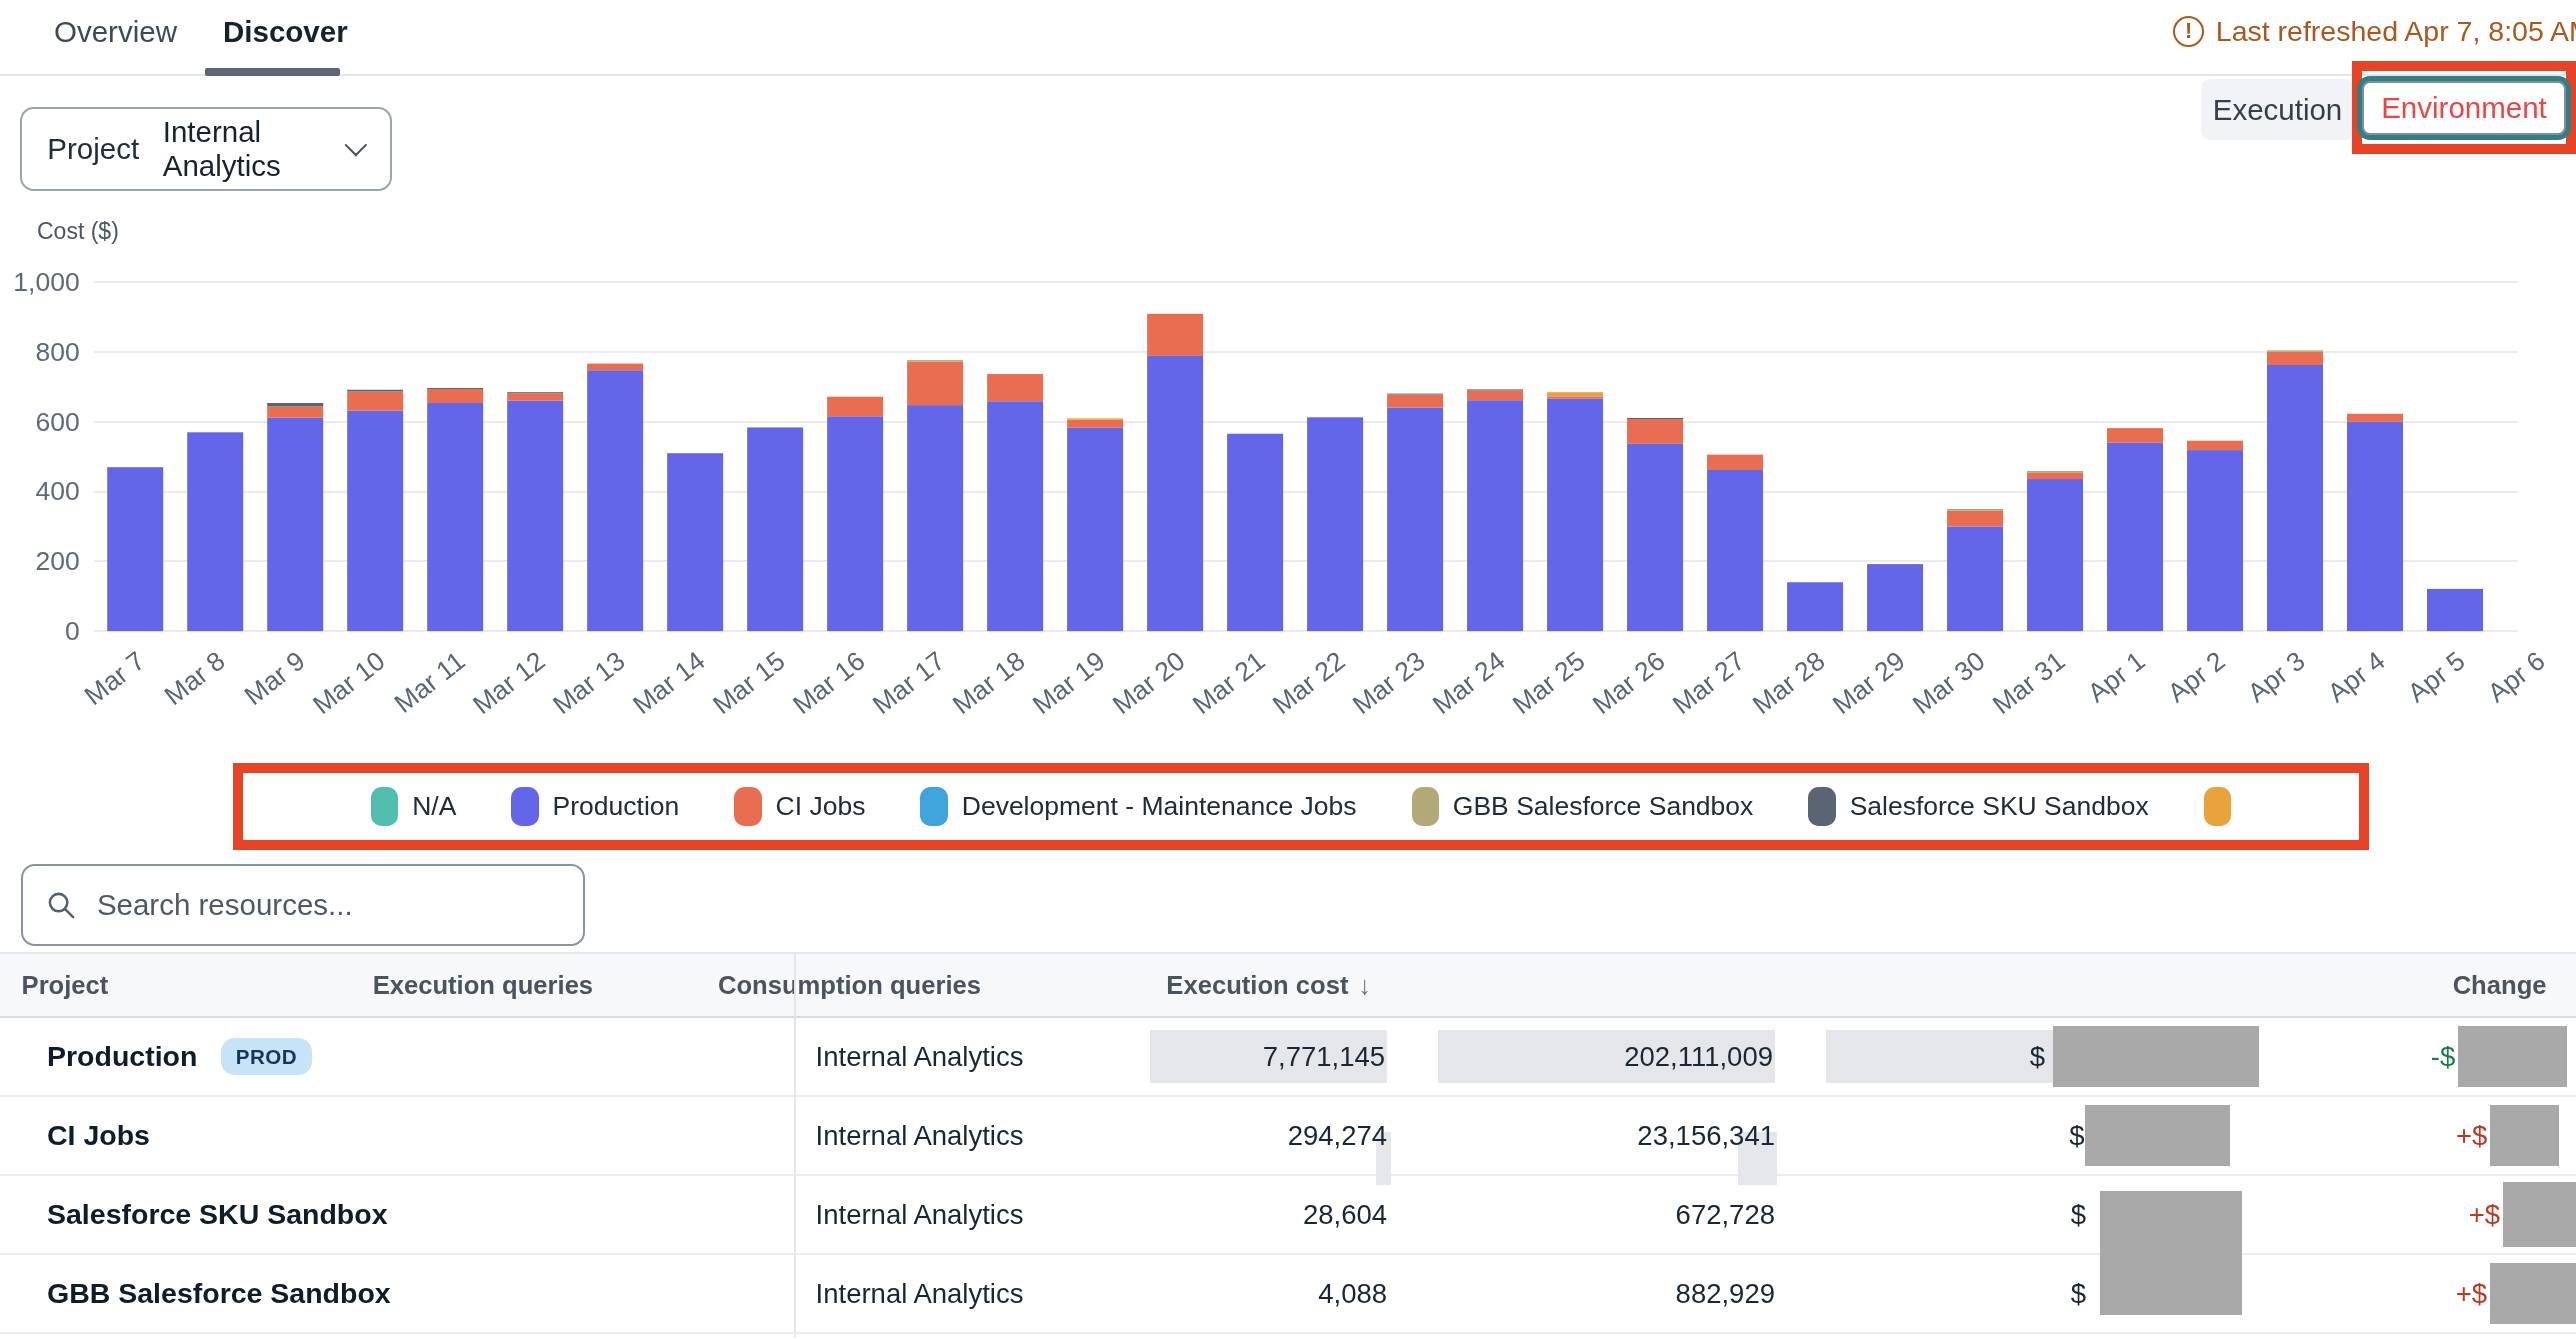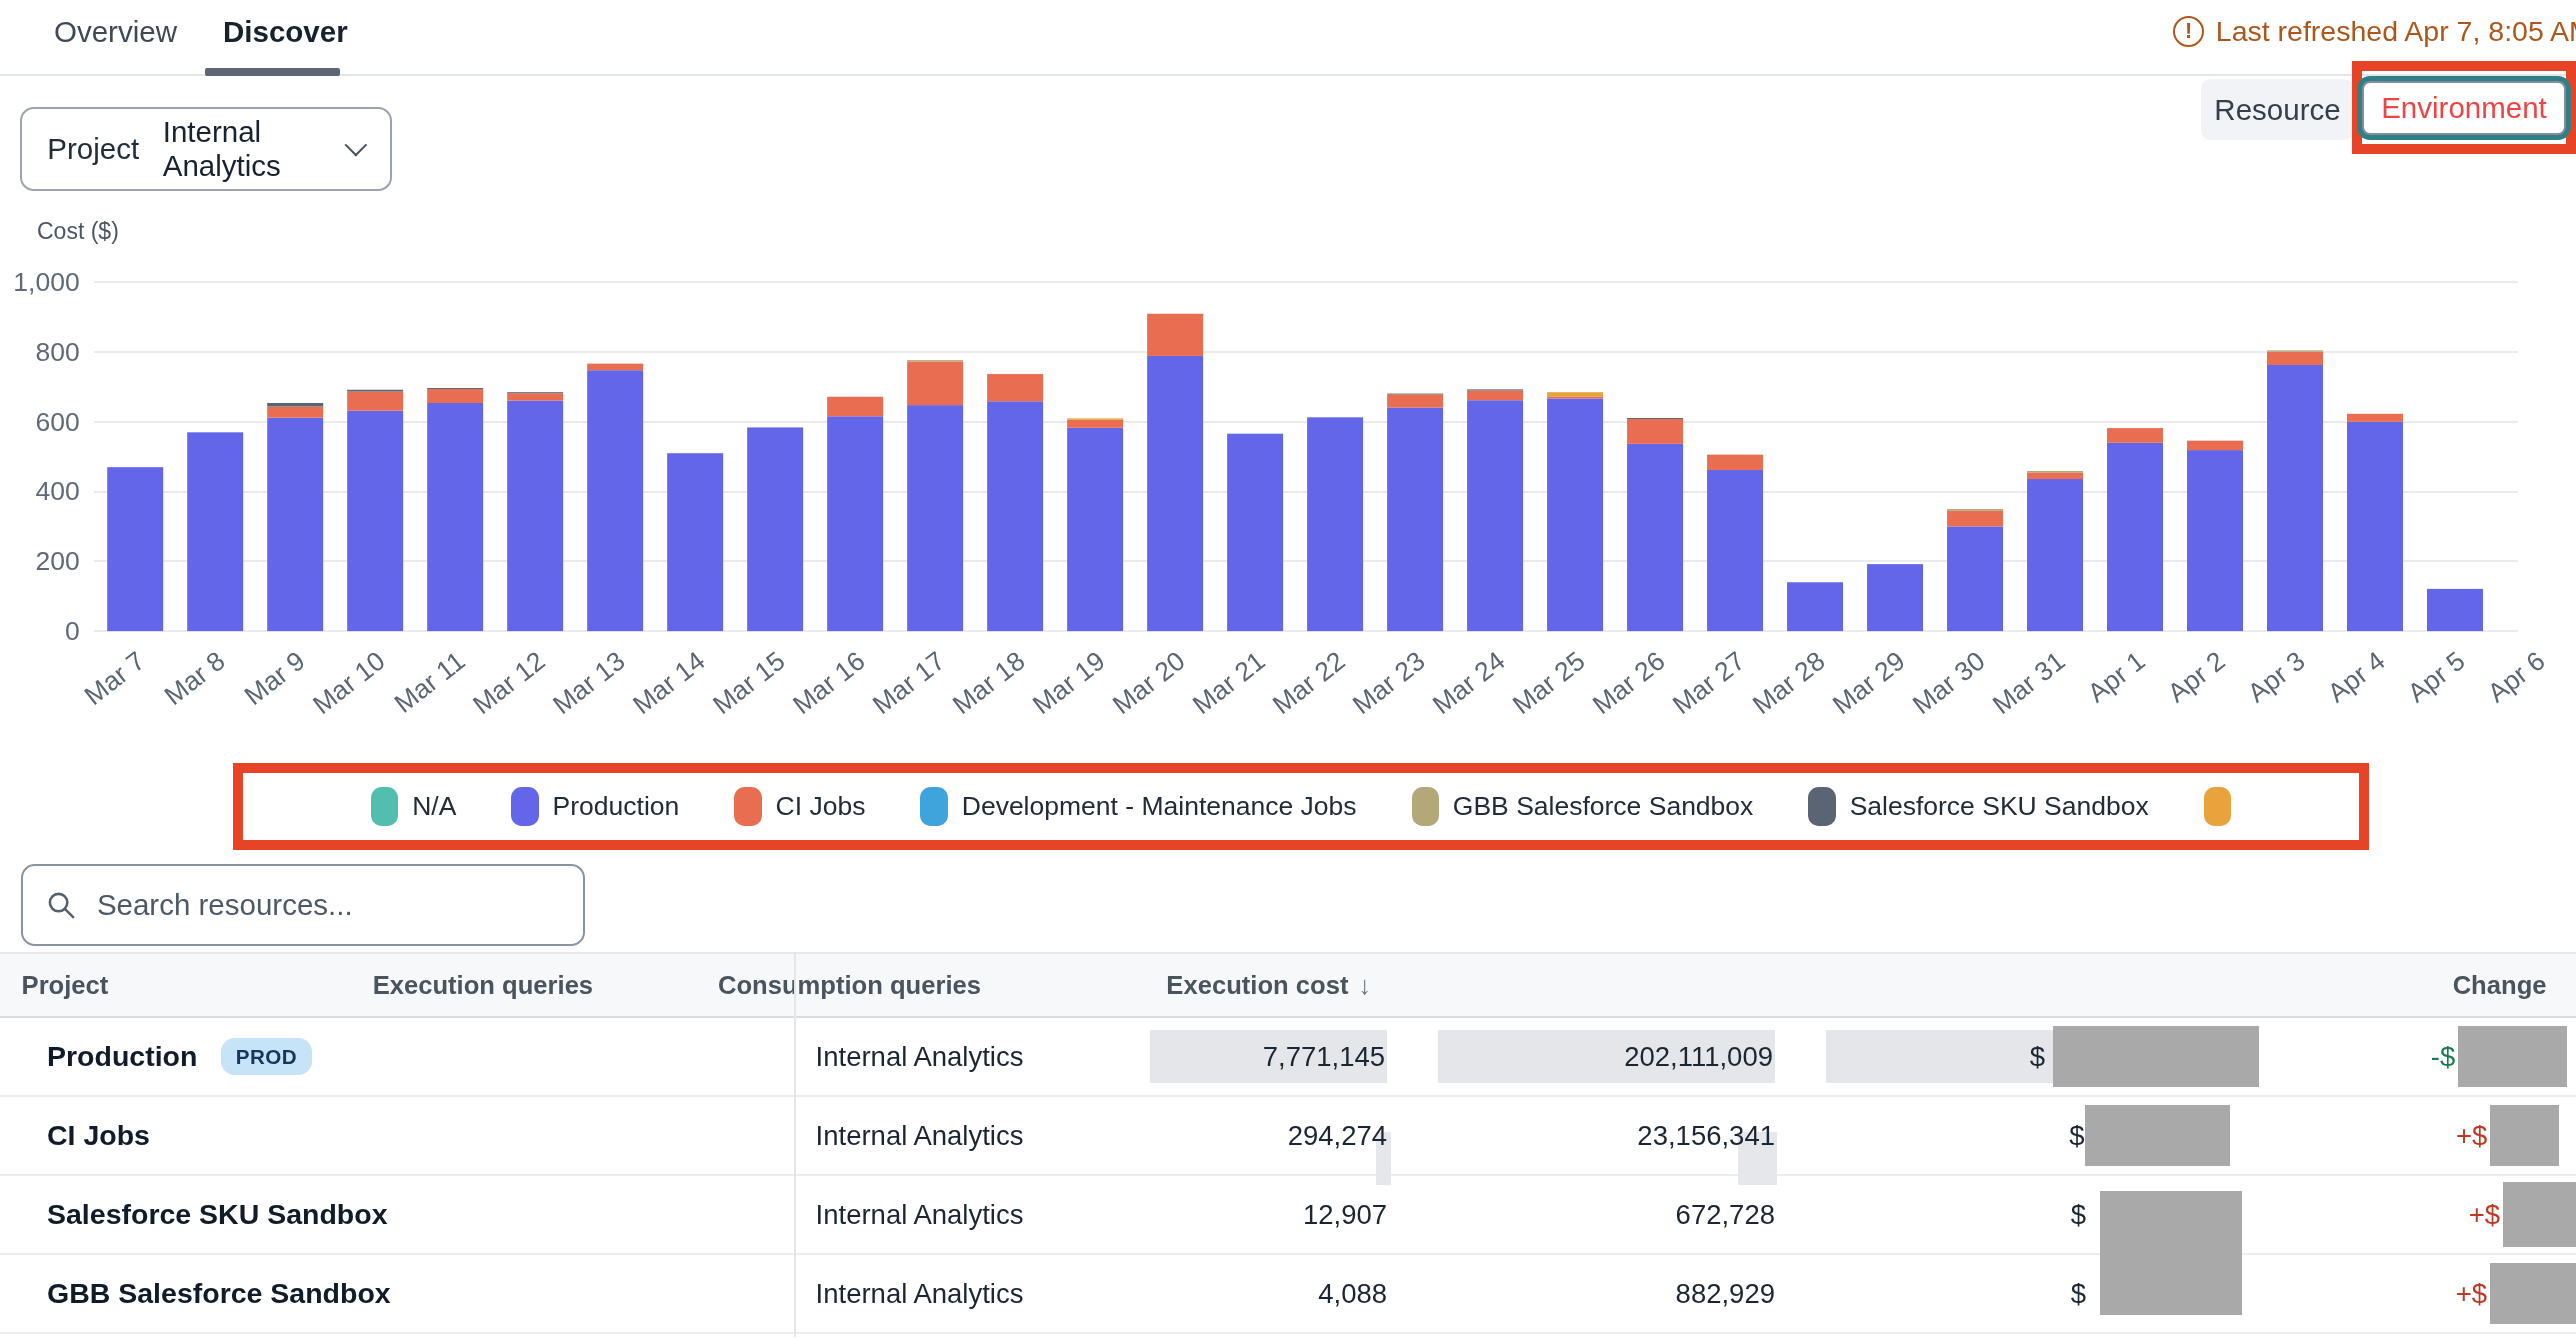--- a/index.html
+++ b/index.html
@@ -99,21 +99,21 @@
     <span>Last refreshed Apr 7, 8:05 AM PD</span>
   </div>
 </div>
 
 <div class="project-select">
   <span class="ps-label">Project</span>
   <span class="ps-value">Internal Analytics</span>
   <span class="chevron"></span>
 </div>
 
-<div class="seg-resource">Resource</div>
+<div class="seg-resource">Execution</div>
 <div class="env-annotation">
   <div class="seg-environment">Environment</div>
 </div>
 
 <div class="chart-title">Cost ($)</div>
 <svg id="cost-chart" width="2576" height="501" viewBox="0 0 2620 510">
     <line x1="95" x2="2562" y1="392" y2="392" stroke="#e9ebef" stroke-width="2" shape-rendering="crispEdges"></line>
     <text x="80" y="401" text-anchor="end" fill="#5f6a78" font-size="27" font-family="Liberation Sans, sans-serif">0</text>
     <line x1="95" x2="2562" y1="321" y2="321" stroke="#e9ebef" stroke-width="2" shape-rendering="crispEdges"></line>
     <text x="80" y="330" text-anchor="end" fill="#5f6a78" font-size="27" font-family="Liberation Sans, sans-serif">200</text>
@@ -330,21 +330,21 @@
       <span class="sp" style="width:16.7px"></span>
     </div>
   </div>
 
   <div class="trow">
     <div class="c-name">
         <span class="rname">Salesforce SKU Sandbox</span>
       </div>
     <div class="c-project">Internal Analytics</div>
     <div class="c-exec">
-        <span class="num">12,907</span>
+        <span class="num">28,604</span>
       </div>
     <div class="c-cons">
         <span class="num">672,728</span>
       </div>
     <div class="c-cost">
       <span class="dollar">$</span>
       <span class="sp" style="width:173px"></span>
     </div>
     <div class="c-change">
       <span class="pos">+$</span>

